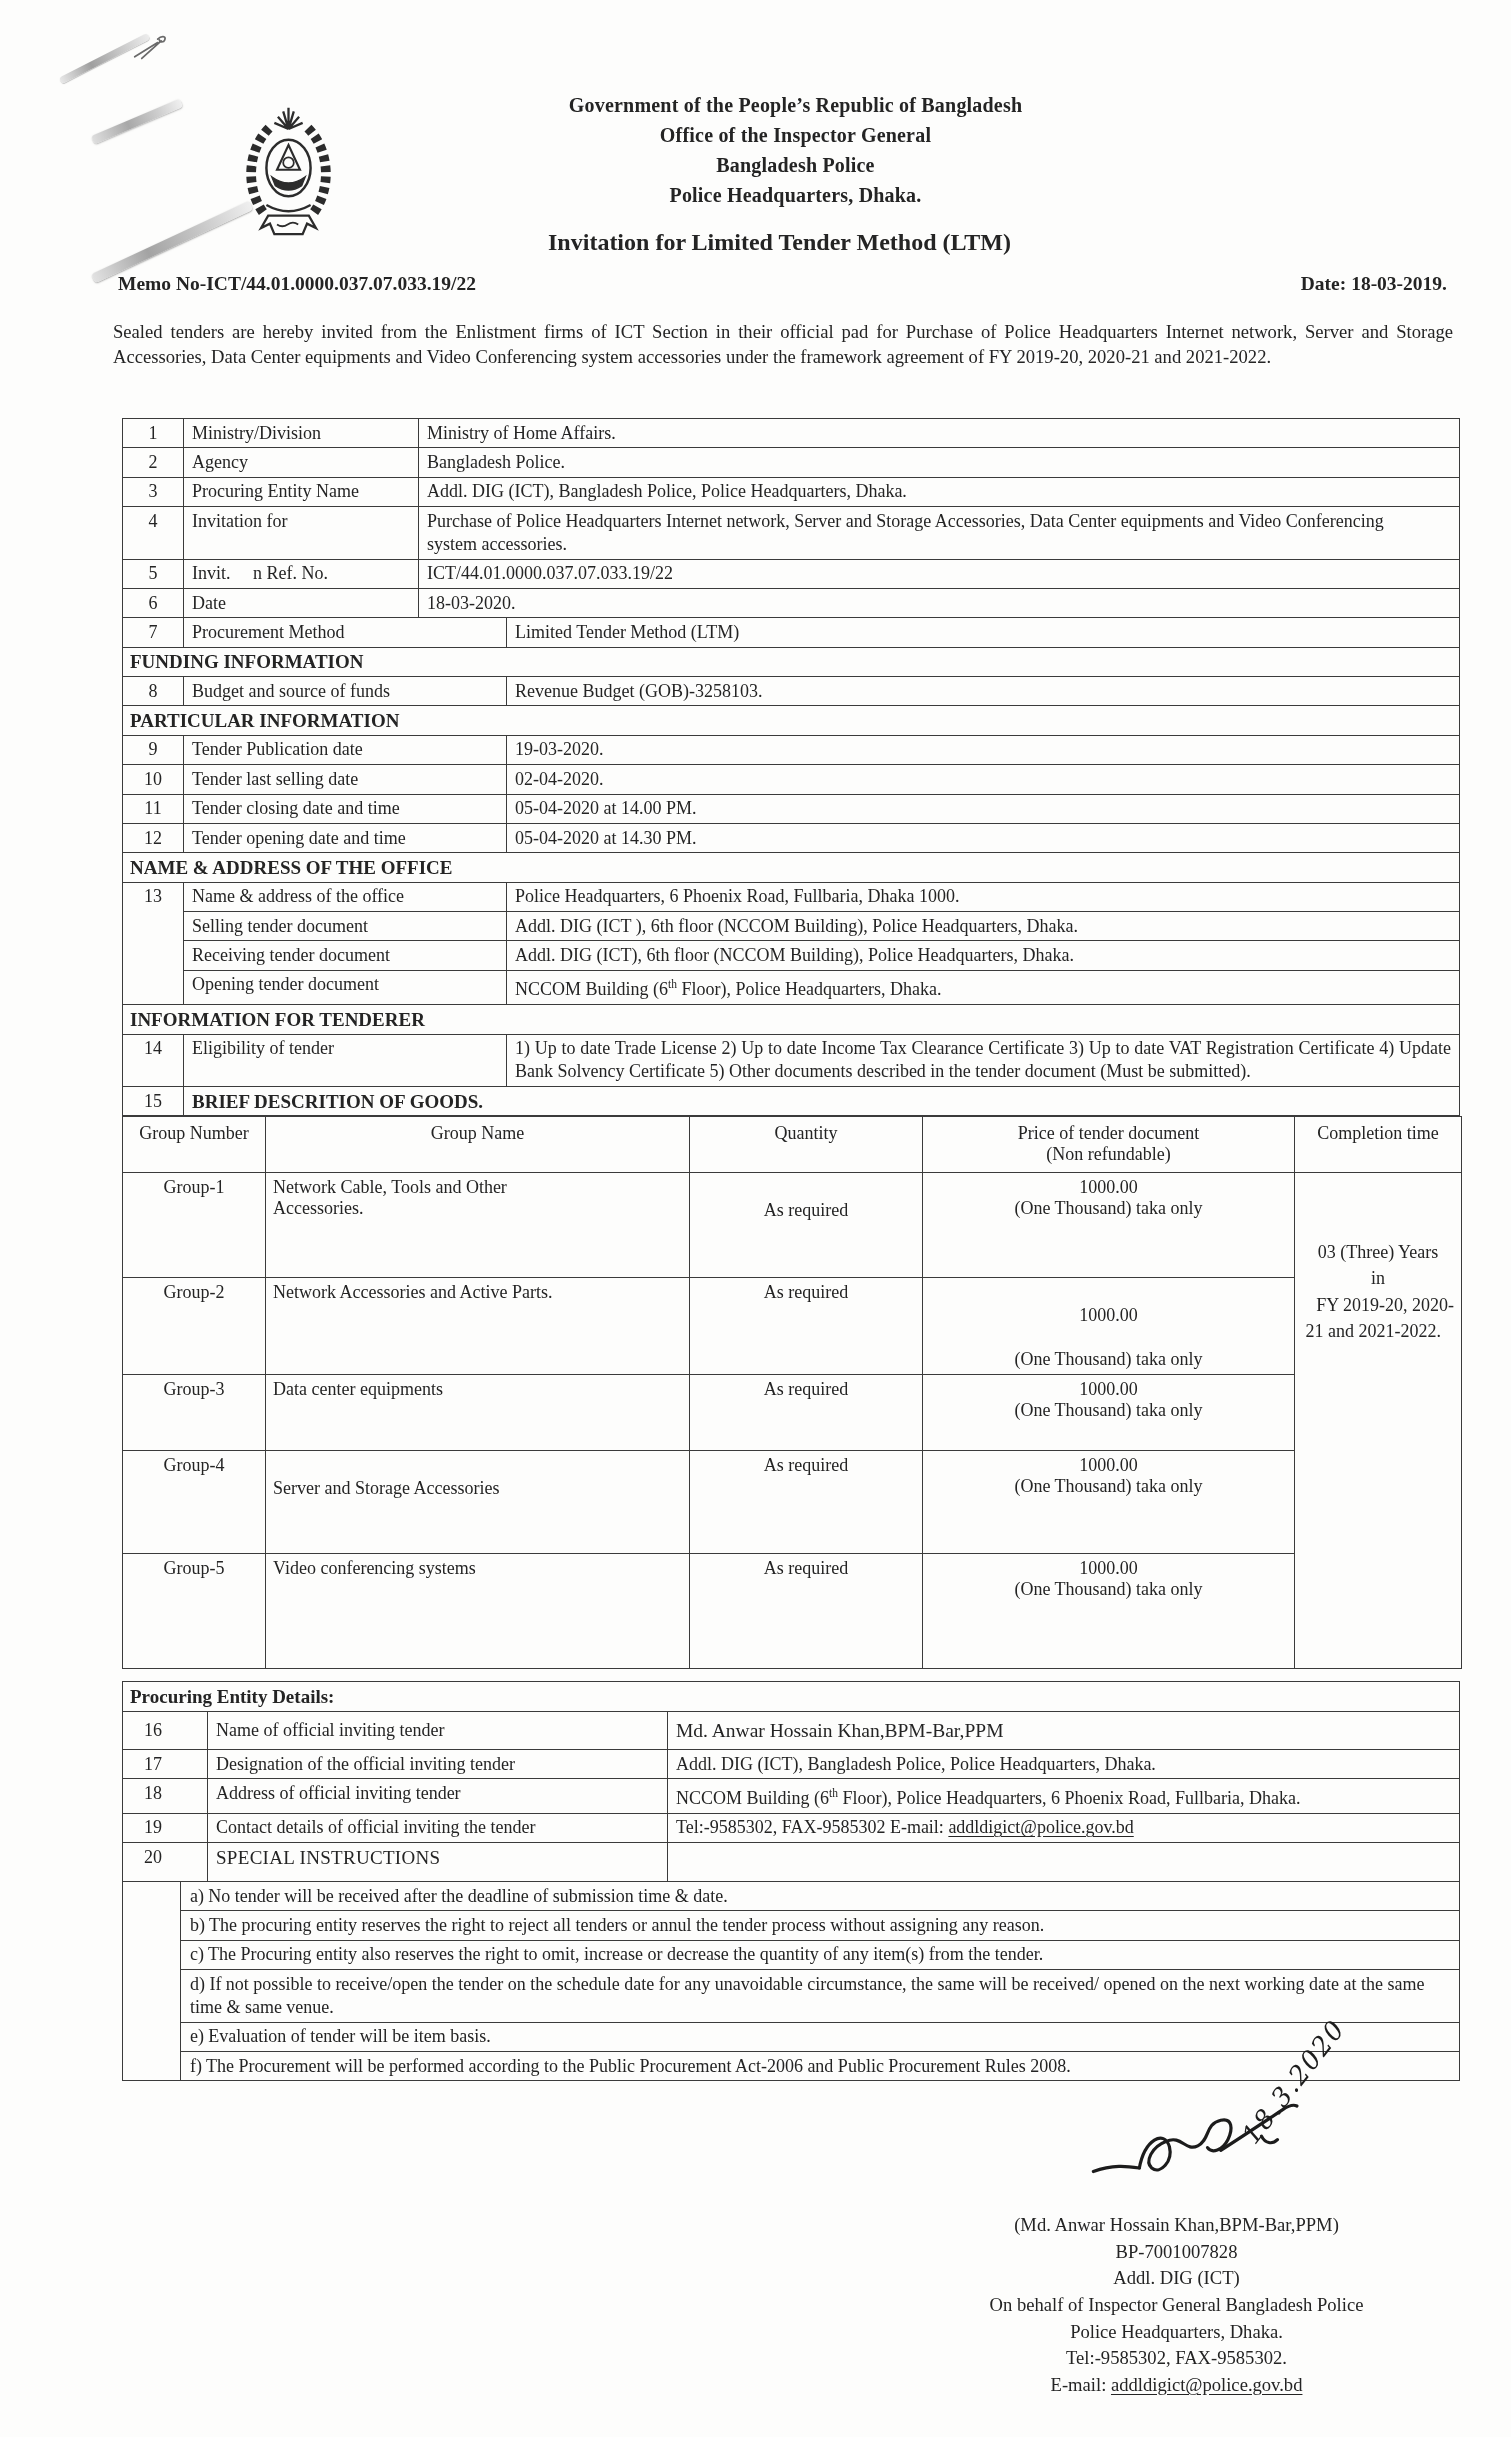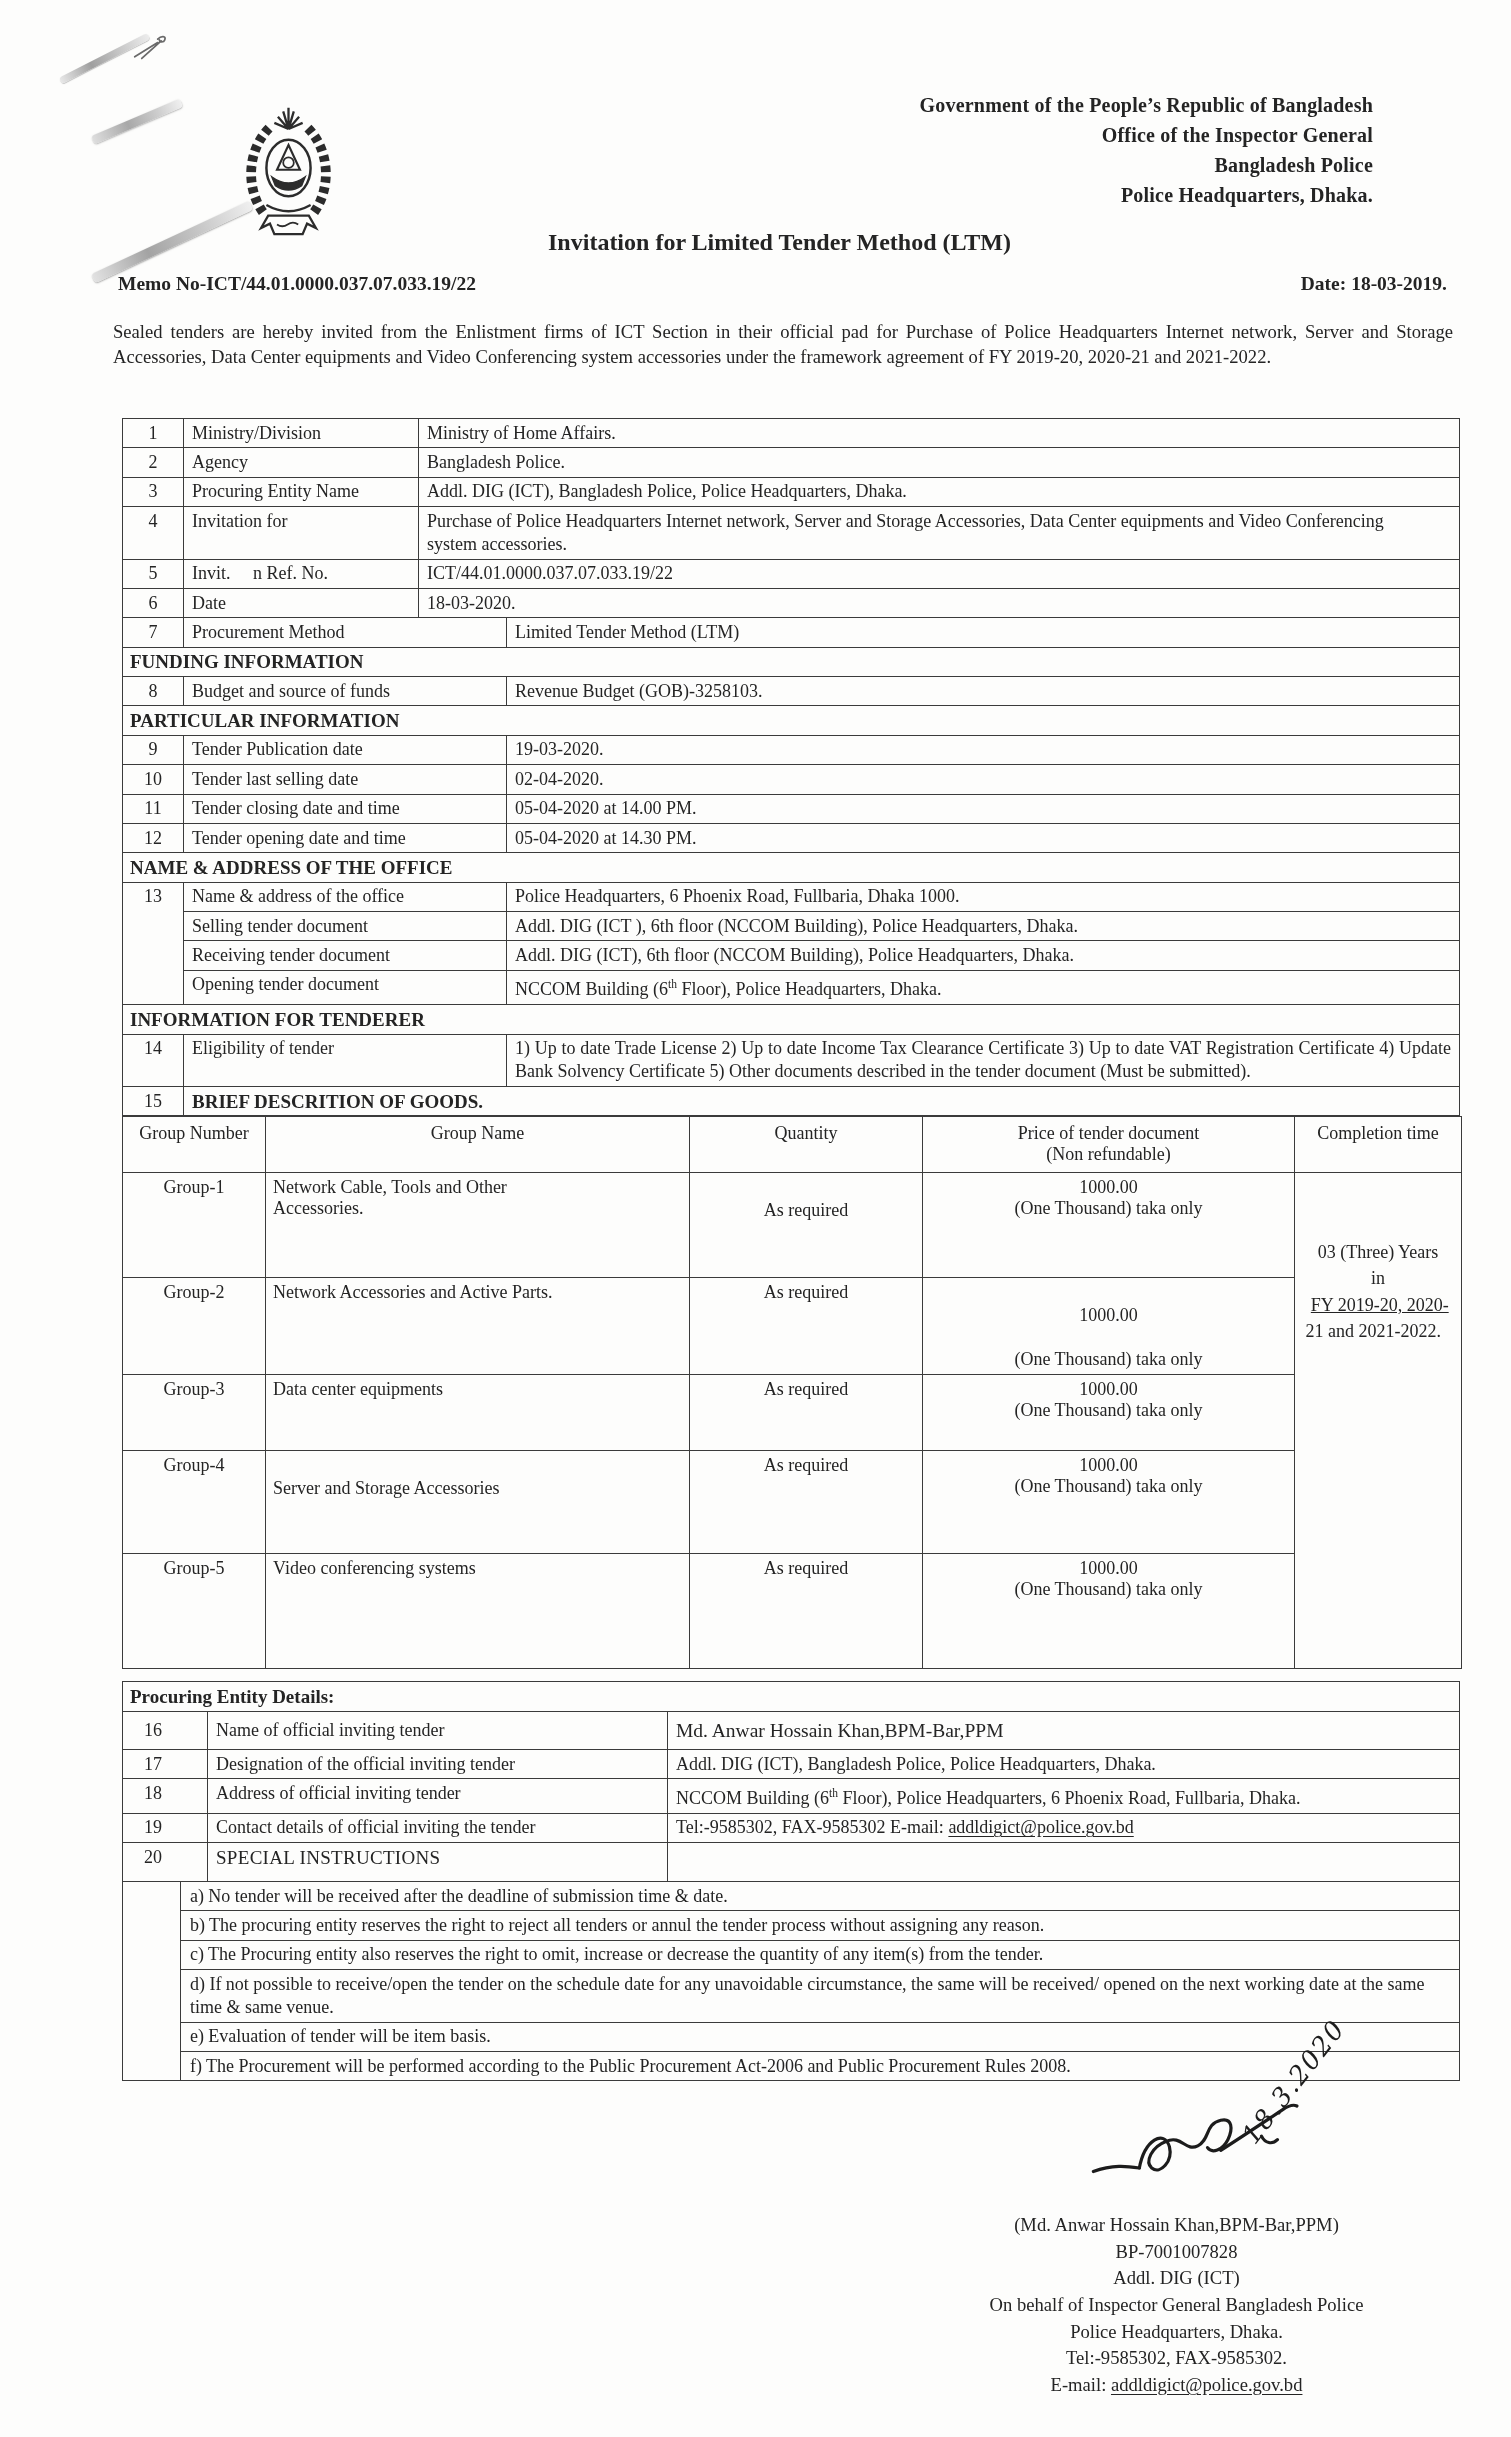--- a/index.html
+++ b/index.html
@@ -19,22 +19,22 @@
   .streak-2 {
     left:89px; top:117px; width:96px; height:8.9px;
     background:linear-gradient(90deg,#dedede,#a8a8a8 40%,#cfcfcf 75%,#f0f0f0);
     transform:rotate(-23deg); box-shadow:0 0.9px 1.8px rgba(110,110,110,.55);
   }
   .corner-scribble { position:absolute; left:131px; top:32px; }
   
   .logo { position:absolute; left:236px; top:99px; }
   
   .doc-header {
-    position:absolute; left:168px; top:90px; width:1205px;
-    text-align:right; font-weight:bold; font-size:20px; line-height:30px;
+    position:absolute; left:193px; top:90px; width:1205px;
+    text-align:center; font-weight:bold; font-size:20px; line-height:30px;
     letter-spacing:0.2px;
   }
   .doc-title {
     position:absolute; left:177px; top:229px; width:1205px;
     text-align:center; font-weight:bold; font-size:24px;
   }
   .memo-row {
     position:absolute; left:118px; top:273px; width:1329px;
     display:flex; justify-content:space-between;
     font-weight:bold; font-size:19.5px;
@@ -277,21 +277,21 @@
               <div>As required</div>
             </td>
         <td class="price">
           <div>1000.00</div>
           <div>(One Thousand) taka only</div>
         </td>
         <td class="completion" rowspan="5">
           <div class="comp-inner">
             <div>03 (Three) Years</div>
             <div>in</div>
-            <div style="text-align:center; padding-left:3.5px;text-decoration:underline;">FY 2019-20, 2020-</div>
+            <div style="text-align:right; padding-left:3.5px;">FY 2019-20, 2020-</div>
             <div style="text-align:left; padding-left:3.5px;">21 and 2021-2022.</div>
           </div>
         </td>
       </tr>
       <tr class="g-r2">
         <td class="gnum">Group-2</td>
         <td class="gname">Network Accessories and Active Parts.</td>
         <td class="qty">
               <div>As required</div>
             </td>

